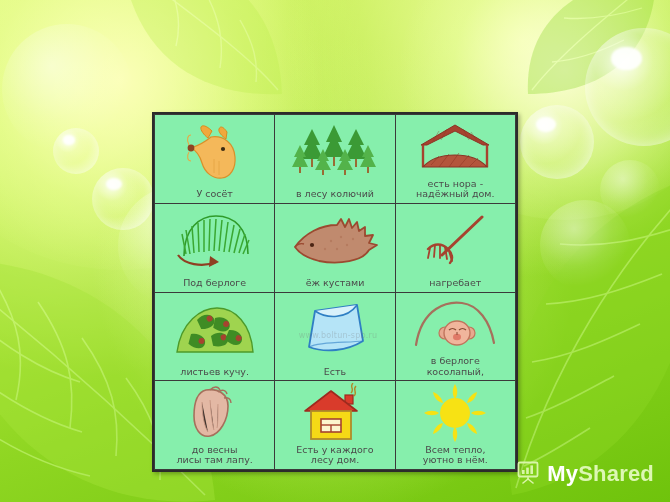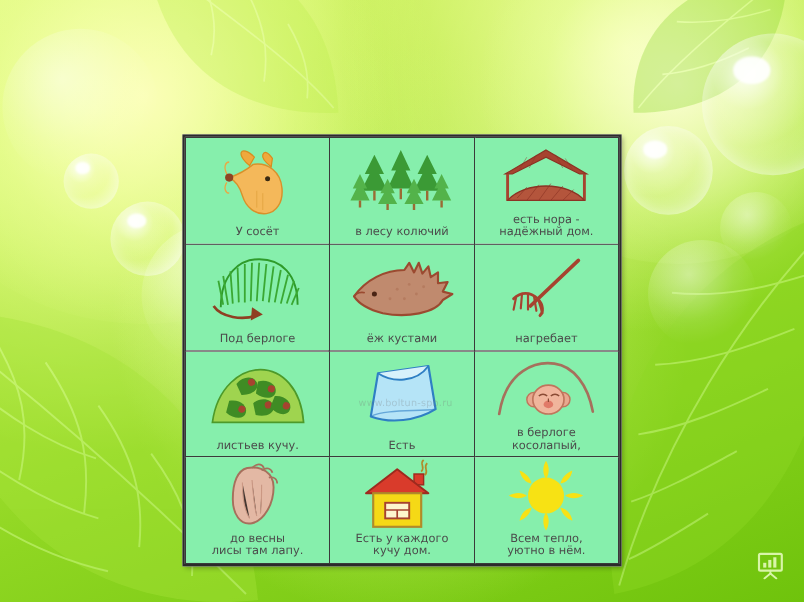--- a/index.html
+++ b/index.html
@@ -502,21 +502,21 @@
                   </g>
                   <rect x="46" y="12" width="8" height="9" fill="#d93b2b" stroke="#9e2a1e" stroke-width="1.2"></rect>
                   <path d="M32 8 L58 28 L6 28 Z" fill="#d93b2b" stroke="#9e2a1e" stroke-width="1.6" stroke-linejoin="round"></path>
                   <rect x="12" y="28" width="40" height="28" fill="#f5d916" stroke="#b08a2a" stroke-width="1.8"></rect>
                   <rect x="22" y="36" width="20" height="13" fill="#fdf6cd" stroke="#a6432f" stroke-width="1.6"></rect>
                   <path d="M22 42 L42 42" stroke="#a6432f" stroke-width="1.4"></path>
                   <path d="M32 42 L32 49" stroke="#a6432f" stroke-width="1.4"></path>
                 </svg>
               </div>
               <div class="cell-label">Есть у каждого
-кучу дом.</div>
+лесу дом.</div>
             </div>
           </td>
           <td>
             <div class="cell-inner">
               <div class="cell-art">
                 <svg width="66" height="60" viewBox="0 0 66 60">
                   <g fill="#f7e214">
                     <circle cx="33" cy="30" r="15"></circle>
                     <path d="M33 1 C36 6 36 12 33 16 C30 12 30 6 33 1 Z"></path>
                     <path d="M33 59 C36 54 36 48 33 44 C30 48 30 54 33 59 Z"></path>
@@ -548,15 +548,18 @@
           <rect x="10.2" y="7.6" width="2.6" height="6.4"></rect>
           <rect x="14.4" y="5.4" width="2.6" height="8.6"></rect>
         </g>
         <g stroke="#d8f5a8" stroke-width="1.6" stroke-linecap="round">
           <path d="M12 16.5 L12 19"></path>
           <path d="M12 19 L7 23"></path>
           <path d="M12 19 L17 23"></path>
         </g>
       </svg>
     </span>
+    <span class="ms-text">
+      <span class="ms-my">My</span><span class="ms-shared">Shared</span>
+    </span>
   </div>
 
 </div>
 
 </body></html>

